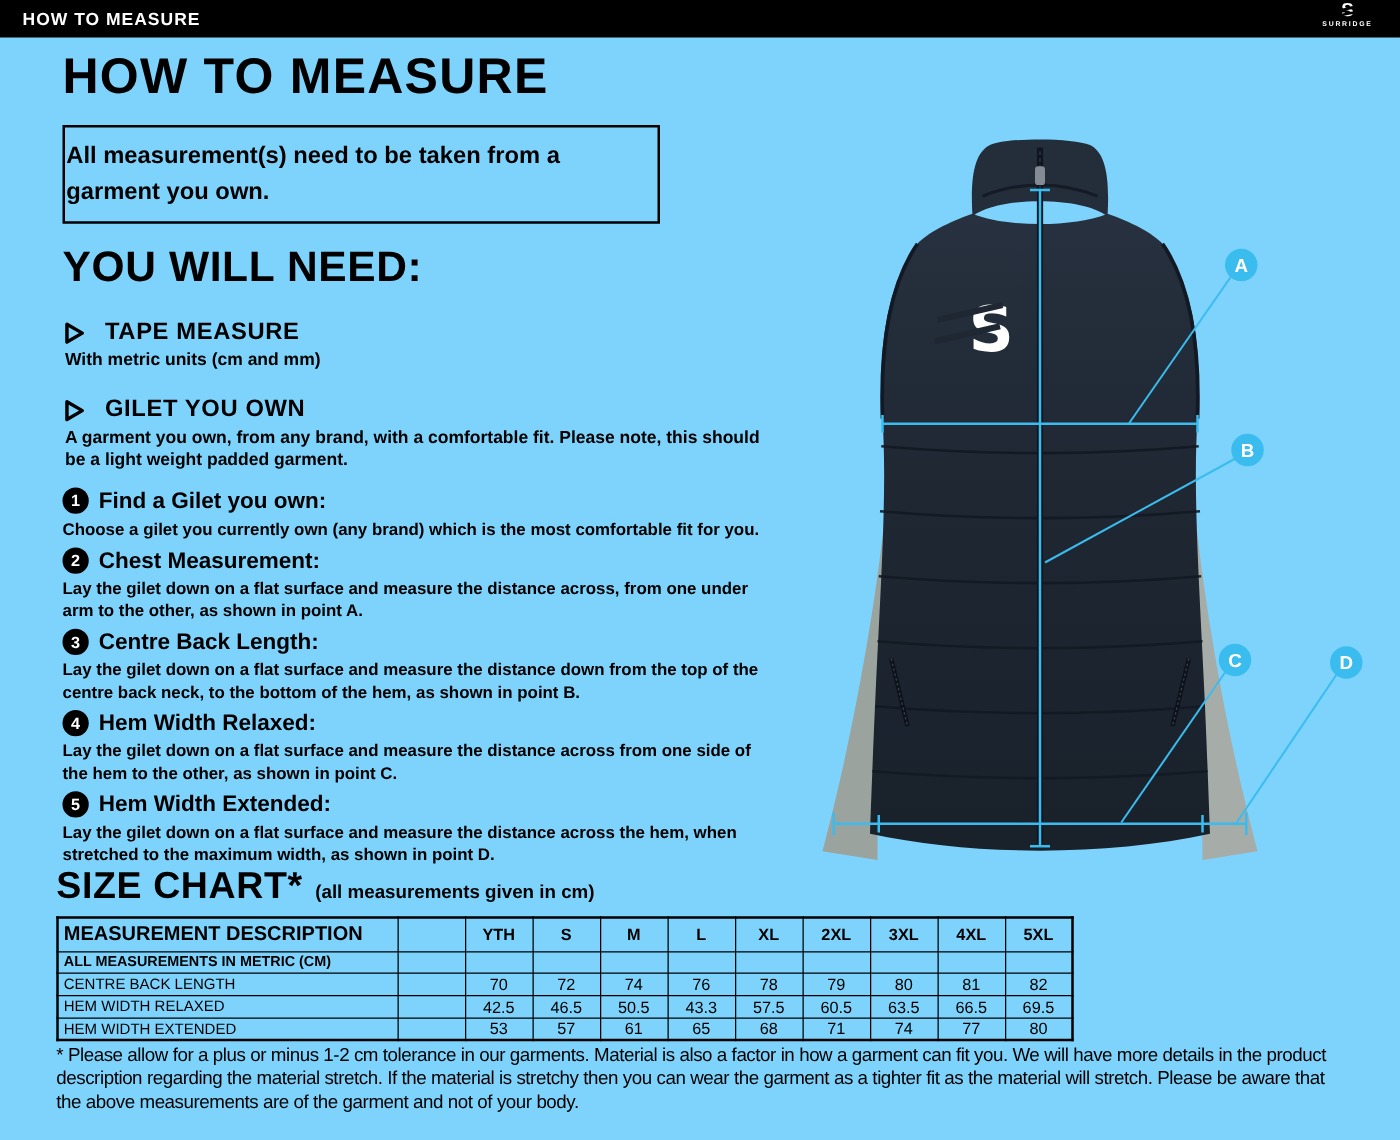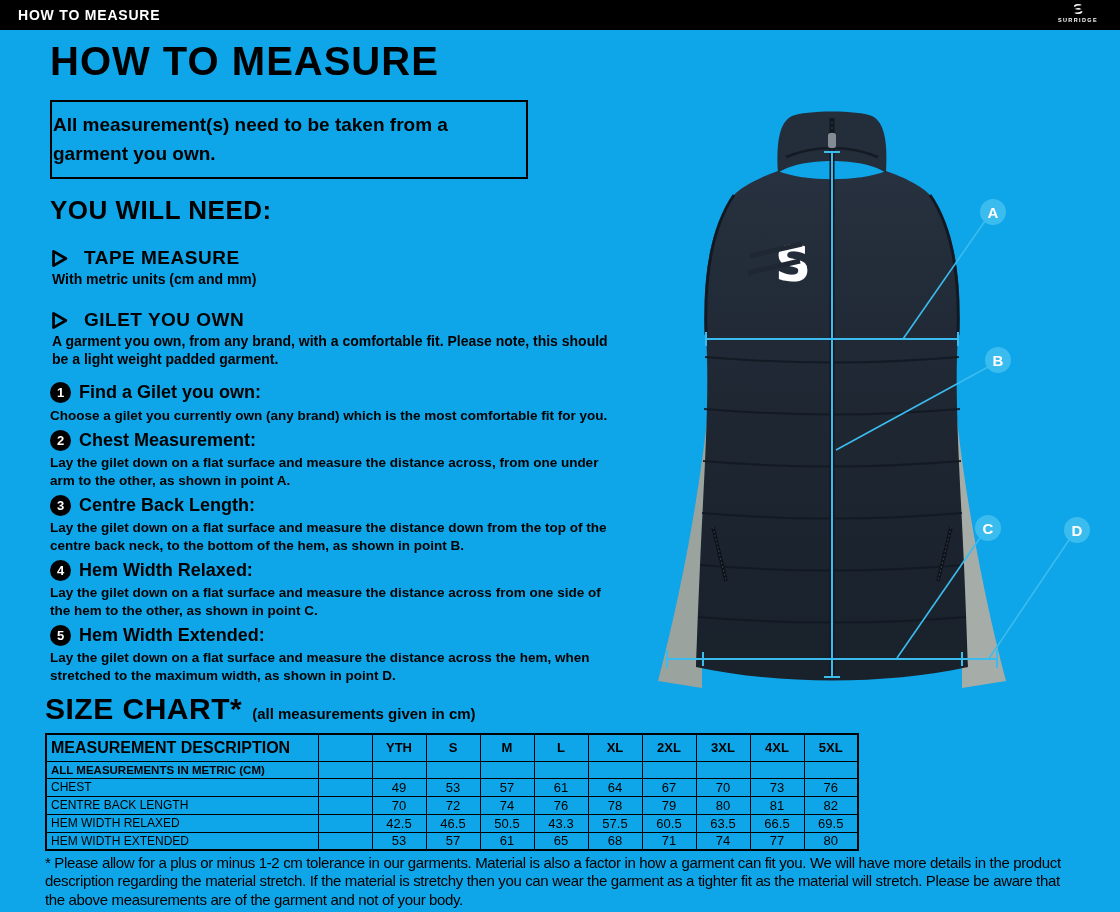--- a/index.html
+++ b/index.html
@@ -1,35 +1,35 @@
 <!DOCTYPE html>
 <html><head>
 <meta charset="utf-8">
 <style>
   * { margin:0; padding:0; box-sizing:border-box; }
   html,body { width:1120px; height:912px; background:#fff; overflow:hidden;
               font-family:"Liberation Sans", sans-serif; color:#000; }
-  .canvas { position:relative; width:1120px; height:912px; background:#0ea5e9; }
+  .canvas { position:relative; width:1120px; height:912px; background:#7dd3fc; }
 
   
   .topbar { position:absolute; left:0; top:0; width:1120px; height:30px; background:#000;
             display:flex; align-items:center; }
   .topbar-title { color:#fff; font-weight:bold; font-size:14px; letter-spacing:.8px; margin-left:18px; }
   .brand { position:absolute; right:10px; top:1px; width:64px; text-align:center; line-height:1; }
   .brand-s { position:relative; color:#fff; font-weight:bold; font-size:15px; height:16px; }
   .brand-s i { position:absolute; left:50%; width:16px; height:2px; background:#000; transform:translateX(-50%) rotate(-12deg); }
   .brand-s i.s1 { top:5px; } .brand-s i.s2 { top:9px; }
   .brand-name { color:#fff; font-size:5.5px; font-weight:bold; letter-spacing:1.4px; margin-top:1px; }
 
   
   .left-col { position:absolute; left:50px; top:38px; width:570px; }
   h1.page-title { font-size:40px; font-weight:bold; letter-spacing:1px; line-height:1.15; margin-bottom:16px; }
   .note-box { width:478px; border:2.5px solid #000; padding:9px 1px; margin-bottom:16px; }
   .note-box p { font-size:19px; font-weight:bold; line-height:1.5; }
-  h2.ywn { font-size:26px; font-weight:bold; letter-spacing:.5px; margin-bottom:7px; }
+  h2.ywn { font-size:34px; font-weight:bold; letter-spacing:.5px; margin-bottom:7px; }
 
   .need-item { margin-bottom:8px; }
   .need-title-row { display:flex; align-items:center; gap:15px; height:24px;margin-top:20px; }
   .play-icon { width:19px; height:19px; }
   .play-icon path { fill:none; stroke:#000; stroke-width:3.5; stroke-linejoin:round; }
   .need-title { font-size:19px; font-weight:bold; letter-spacing:.5px; }
   .need-desc { font-size:14px; font-weight:bold; line-height:1.3; padding-left:2px; }
 
   .steps { margin-top:12px; }
   .step-item { margin-bottom:4px; }
@@ -267,33 +267,20 @@
             <td class="val"></td>
             <td class="val"></td>
             <td class="val"></td>
             <td class="val"></td>
             <td class="val"></td>
             <td class="val"></td>
             <td class="val"></td>
             <td class="val"></td>
           </tr>
           <tr>
-            <td class="row-label">CHEST</td>
-            <td class="val"></td>
-            <td class="val">49</td>
-            <td class="val">53</td>
-            <td class="val">57</td>
-            <td class="val">61</td>
-            <td class="val">64</td>
-            <td class="val">67</td>
-            <td class="val">70</td>
-            <td class="val">73</td>
-            <td class="val">76</td>
-          </tr>
-          <tr>
             <td class="row-label">CENTRE BACK LENGTH</td>
             <td class="val"></td>
             <td class="val">70</td>
             <td class="val">72</td>
             <td class="val">74</td>
             <td class="val">76</td>
             <td class="val">78</td>
             <td class="val">79</td>
             <td class="val">80</td>
             <td class="val">81</td>

